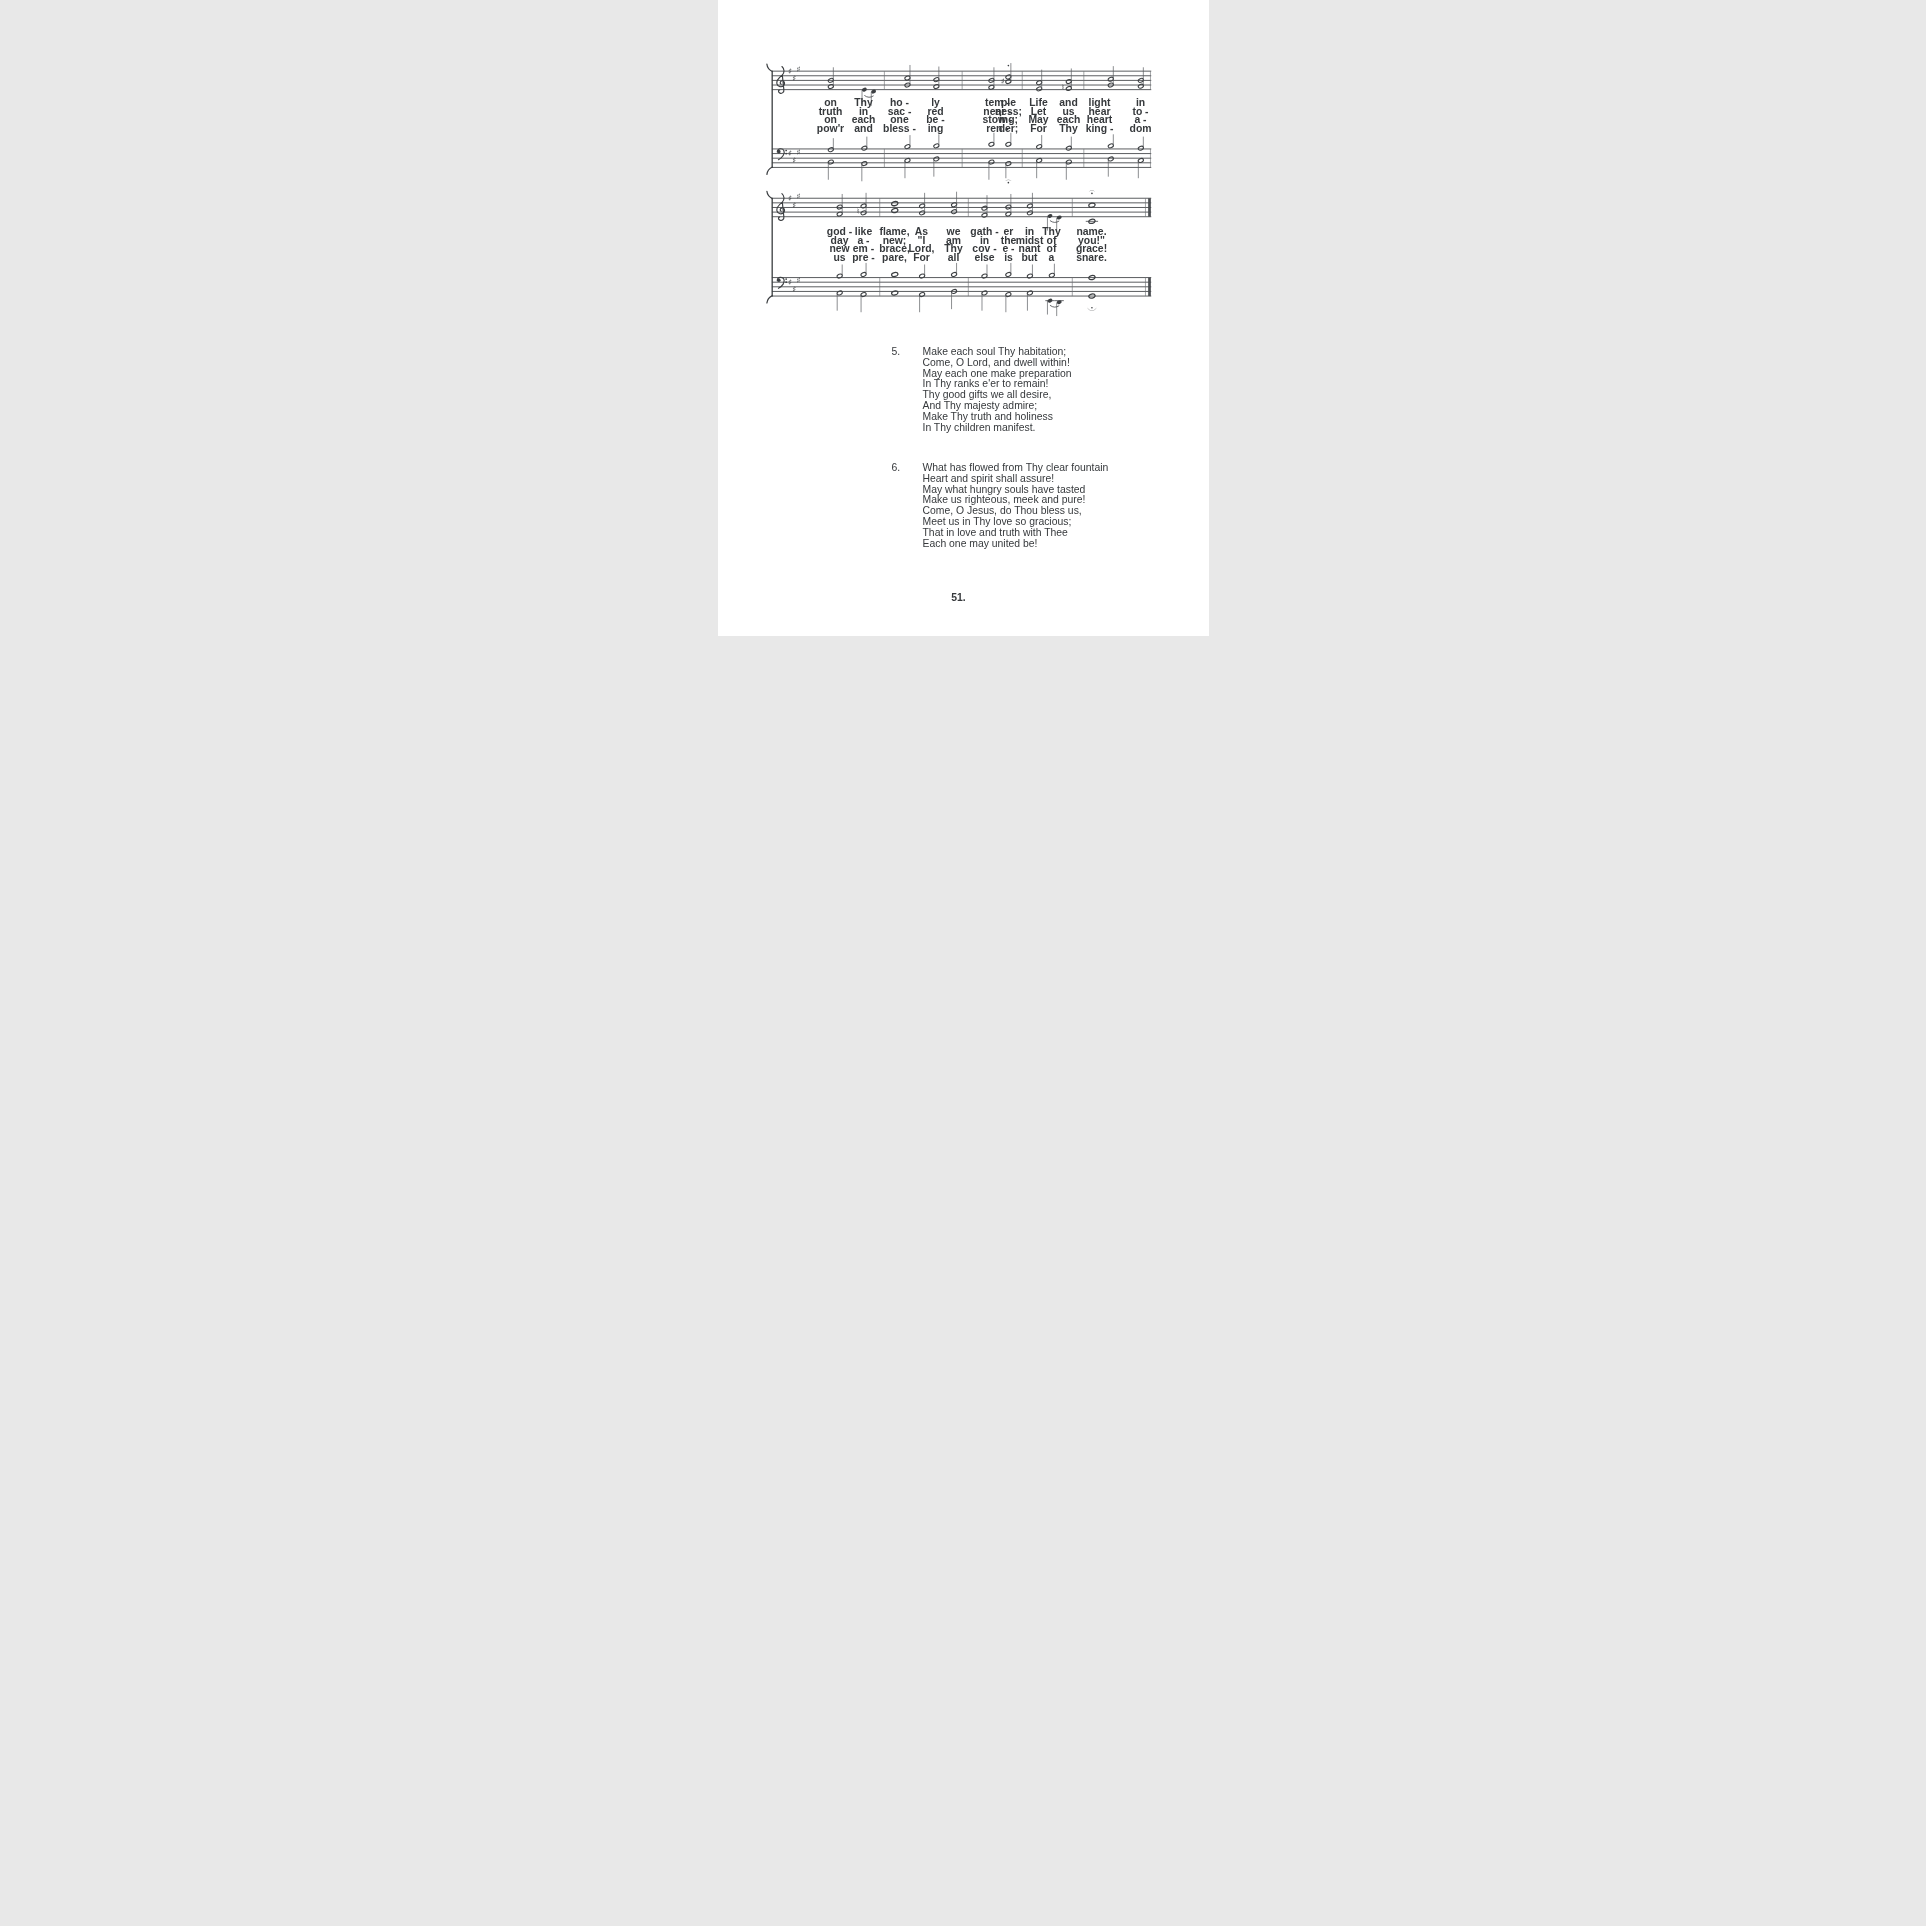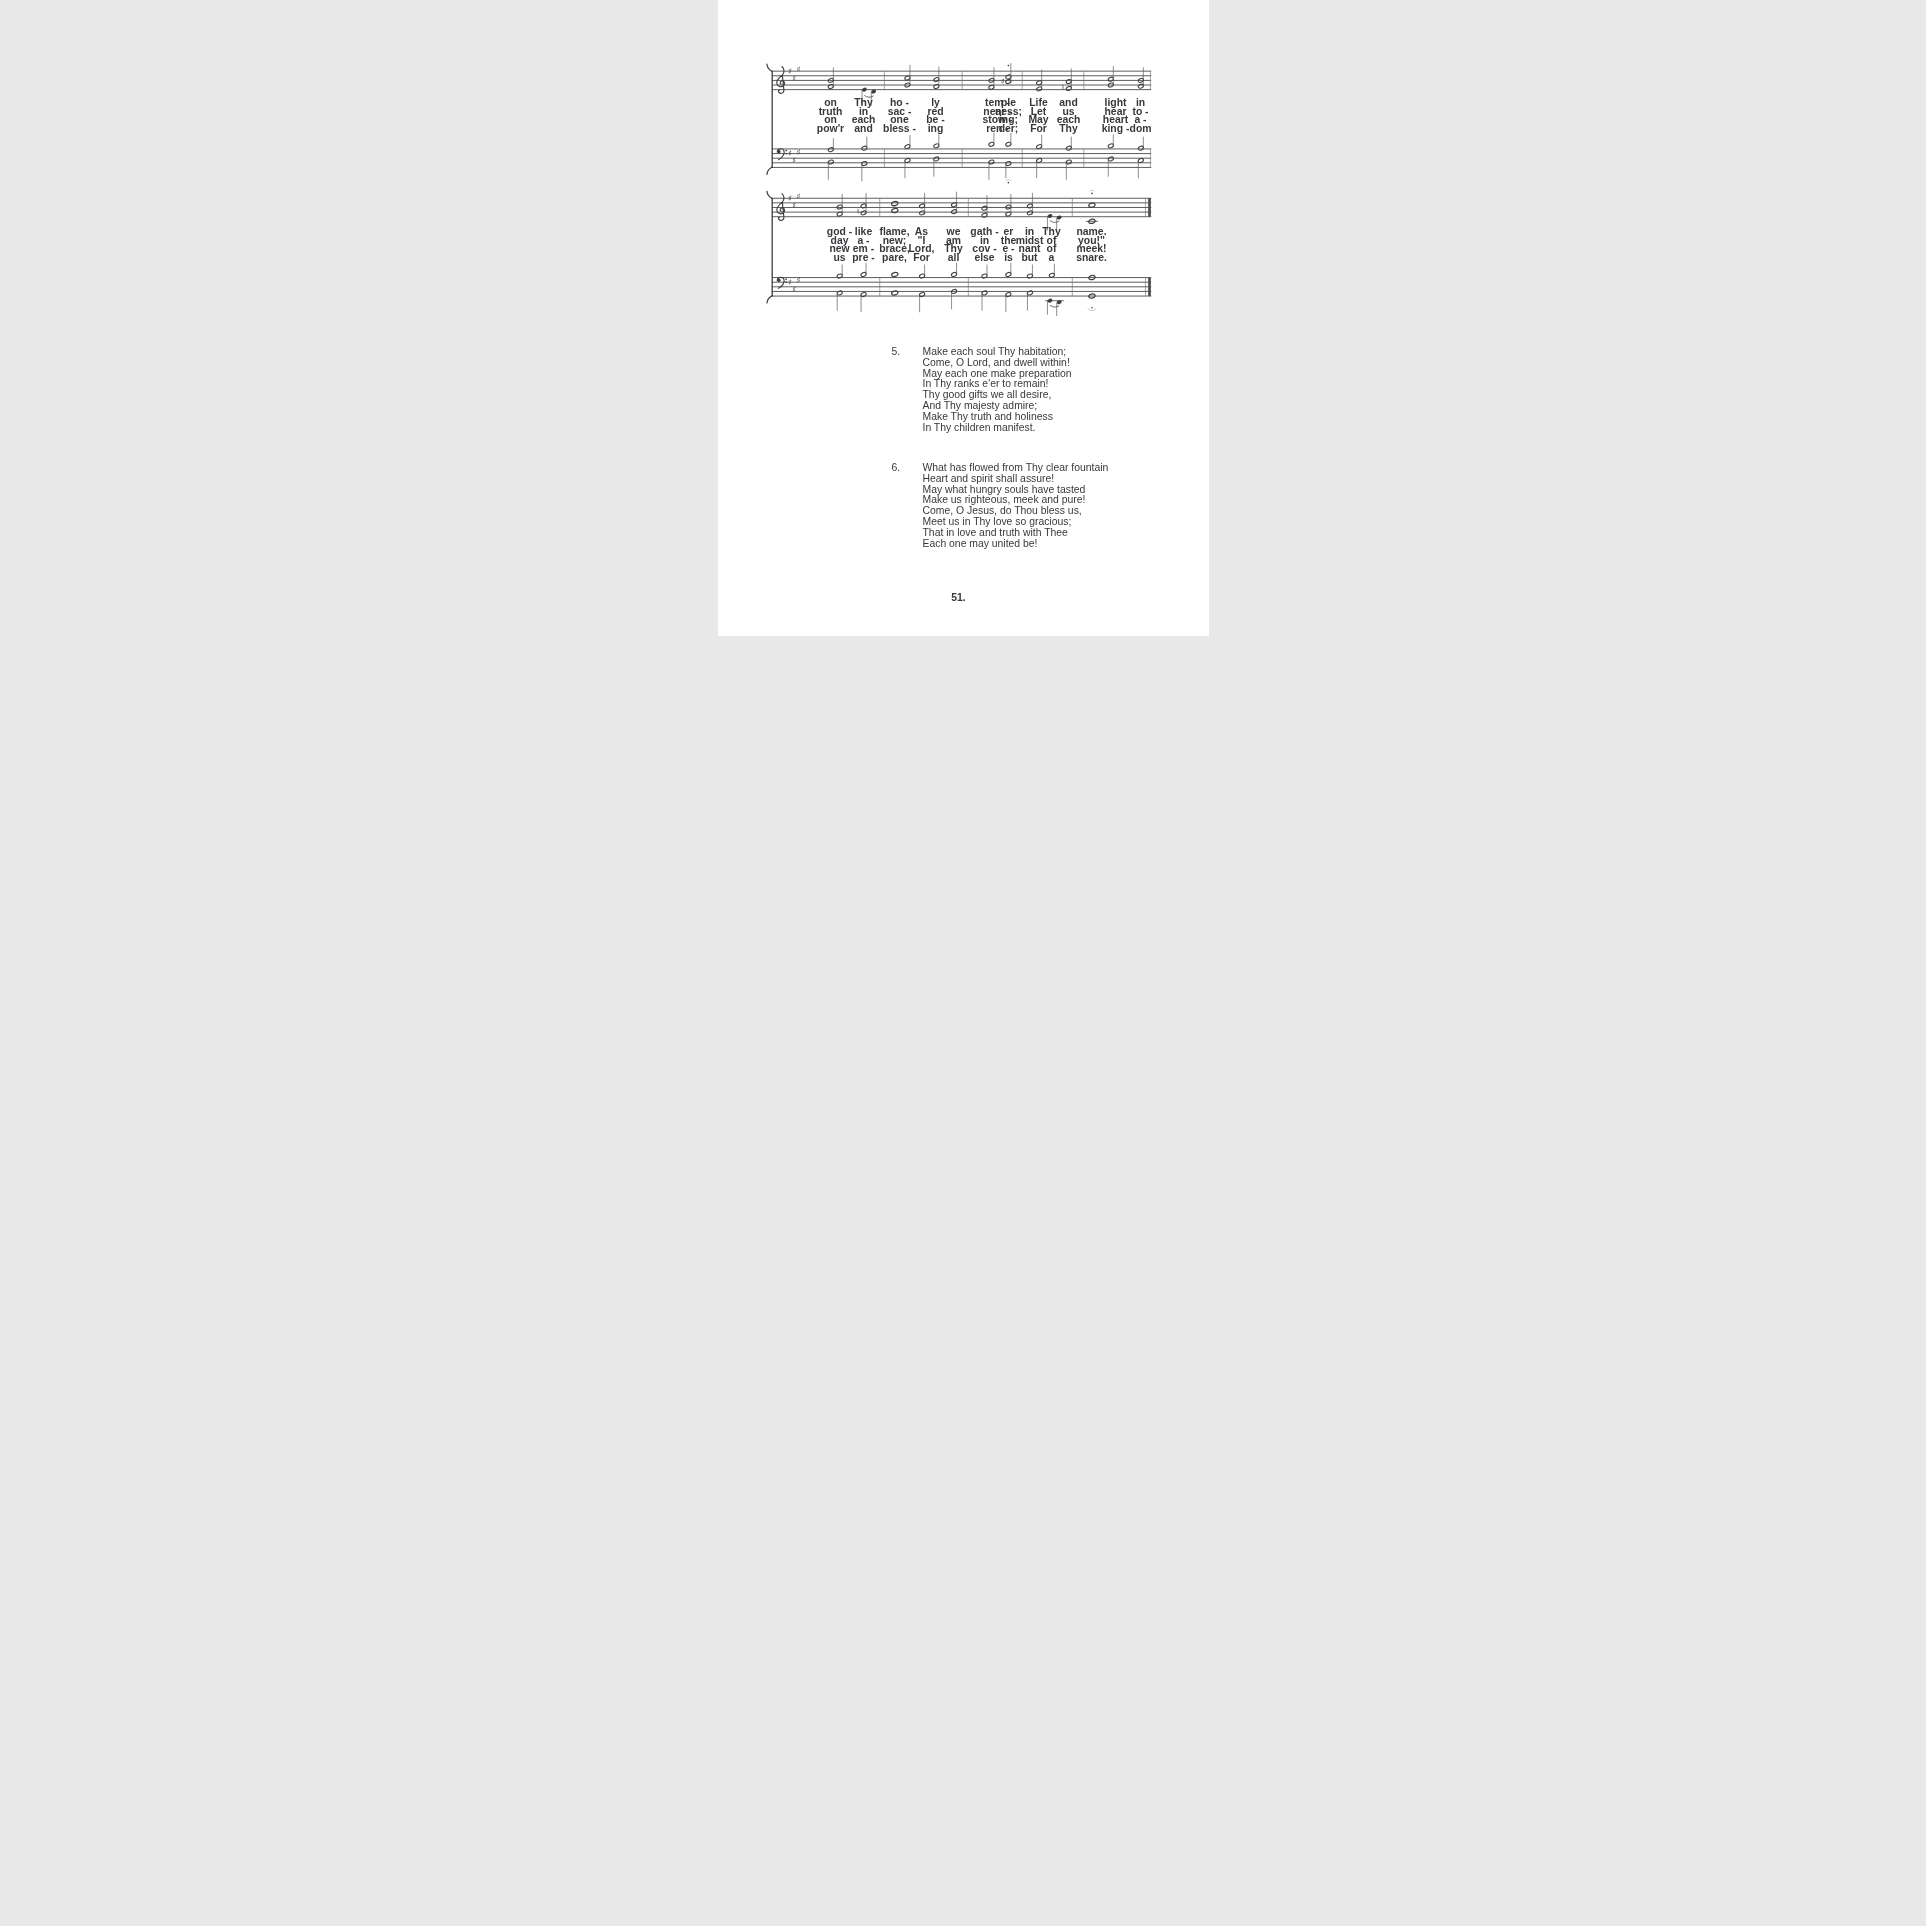--- a/index.html
+++ b/index.html
@@ -9,21 +9,21 @@
   .staffline{stroke:#3c3f42;stroke-width:2.2;}
   .barline{stroke:#6b6e71;stroke-width:1.6;}
   .thickbar{fill:#4a4d50;}
   .stem{stroke:#595c5f;stroke-width:1.8;}
   .ledger{stroke:#3c3f42;stroke-width:2;}
   .ink{color:#3c3f42;}
   .acc{font-family:"DejaVu Sans",sans-serif;font-size:21px;fill:#3c3f42;text-anchor:middle;}
   .lyric-line{position:absolute;left:54px;width:381px;height:10px;font-size:10.4px;white-space:nowrap;font-weight:bold;}
   .lyric-line span{position:absolute;transform:translateX(-50%);}
   .s1 .c0{left:59px}.s1 .c1{left:92px}.s1 .c2{left:128px}.s1 .c3{left:164px}.s1 .c4{left:226px}
-  .s1 .c5{left:237px}.s1 .c6{left:267px}.s1 .c7{left:297px}.s1 .c8{left:344px}.s1 .c9{left:369px}
+  .s1 .c5{left:237px}.s1 .c6{left:267px}.s1 .c7{left:297px}.s1 .c8{left:328px}.s1 .c9{left:369px}
   .s2 .c0{left:68px}.s2 .c1{left:92px}.s2 .c2{left:123px}.s2 .c3{left:150px}.s2 .c4{left:182px}
   .s2 .c5{left:213px}.s2 .c6{left:237px}.s2 .c7{left:258px}.s2 .c8{left:280px}.s2 .c9{left:320px}
   .verse{position:absolute;left:174px;font-size:10.4px;line-height:10.8px;}
   .verse .vnum{position:absolute;left:0;top:0;}
   .verse .vlines{margin-left:31px;}
   .pagenum{position:absolute;left:241px;top:592px;transform:translateX(-50%);font-size:10.4px;font-weight:bold;}
 </style>
 </head>
 <body>
 
@@ -457,21 +457,21 @@
 <div class="lyric-line s2" style="top:243px">
   <span class="c0">new</span>
       <span class="c1">em -</span>
       <span class="c2">brace,</span>
       <span class="c3">Lord,</span>
       <span class="c4">Thy</span>
       <span class="c5">cov -</span>
       <span class="c6">e -</span>
       <span class="c7">nant</span>
       <span class="c8">of</span>
-      <span class="c9">meek!</span>
+      <span class="c9">grace!</span>
 </div>
 <div class="lyric-line s2" style="top:252px">
   <span class="c0">us</span>
       <span class="c1">pre -</span>
       <span class="c2">pare,</span>
       <span class="c3">For</span>
       <span class="c4">all</span>
       <span class="c5">else</span>
       <span class="c6">is</span>
       <span class="c7">but</span>

